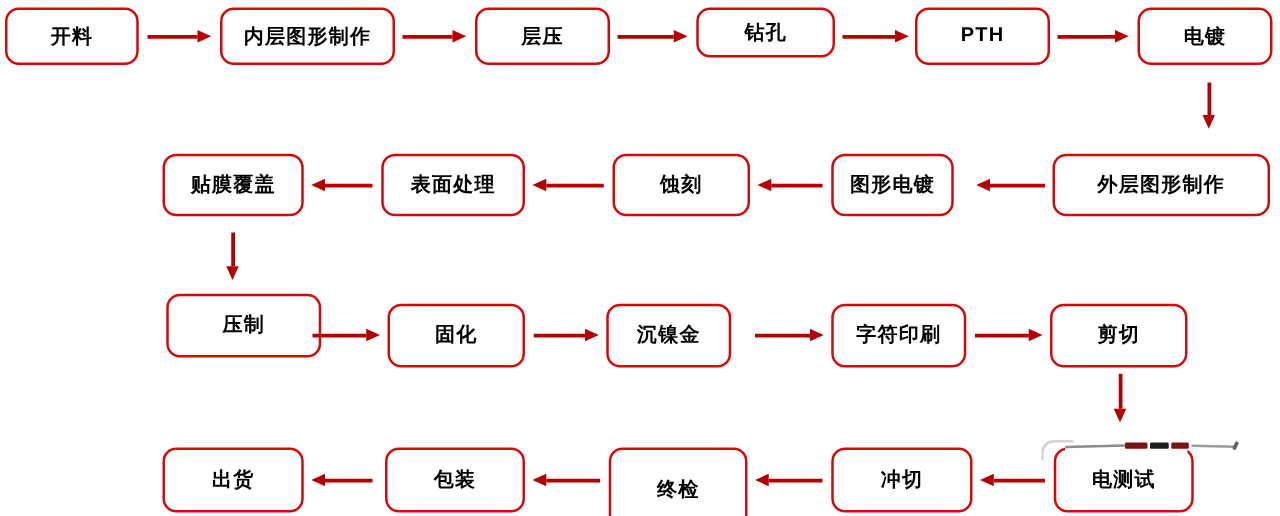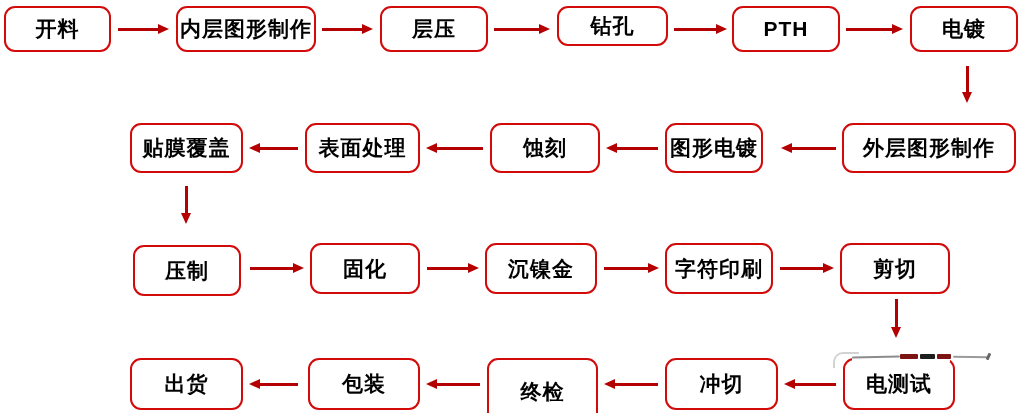--- a/index.html
+++ b/index.html
@@ -16,21 +16,21 @@
     background:var(--bg);
     font-family:"Liberation Sans","DejaVu Sans",sans-serif;
     overflow:hidden;
   }
   .box{
     position:absolute;
     border:2.5px solid var(--border-red);
     border-radius:11px;
     background:var(--bg);
     display:flex;align-items:center;justify-content:center;
-    font-size:21px;font-weight:bold;color:var(--text-black);
+    font-size:16px;font-weight:bold;color:var(--text-black);
     letter-spacing:1px;
     white-space:nowrap;
   }
   
   .arrow{position:absolute;background:var(--arrow-red);}
   .arrow.h{height:2.5px;}
   .arrow.h::after{
     content:"";position:absolute;width:0;height:0;top:-4.5px;
     border-top:5.5px solid transparent;border-bottom:5.5px solid transparent;
   }
@@ -100,27 +100,27 @@
     <span>外层图形制作</span>
   </div>
 
   <div class="arrow h left" style="left:260px;top:147px;width:38px"></div>
   <div class="arrow h left" style="left:437px;top:147px;width:46px"></div>
   <div class="arrow h left" style="left:617px;top:147px;width:41px"></div>
   <div class="arrow h left" style="left:792px;top:147px;width:44px"></div>
 
   <div class="arrow v" style="left:185px;top:186px;height:27px"></div>
 
-  <div class="box" style="left:133px;top:245px;width:108px;height:51px">
+  <div class="box" style="left:133px;top:235px;width:124px;height:51px">
     <span>压制</span>
   </div>
   <div class="box" style="left:310px;top:243px;width:110px;height:51px">
     <span>固化</span>
   </div>
-  <div class="box" style="left:485px;top:243px;width:112px;height:51px">
+  <div class="box" style="left:485px;top:243px;width:100px;height:51px">
     <span>沉镍金</span>
   </div>
   <div class="box" style="left:665px;top:243px;width:108px;height:51px">
     <span>字符印刷</span>
   </div>
   <div class="box" style="left:840px;top:243px;width:110px;height:51px">
     <span>剪切</span>
   </div>
 
   <div class="arrow h right" style="left:250px;top:267px;width:43px"></div>

